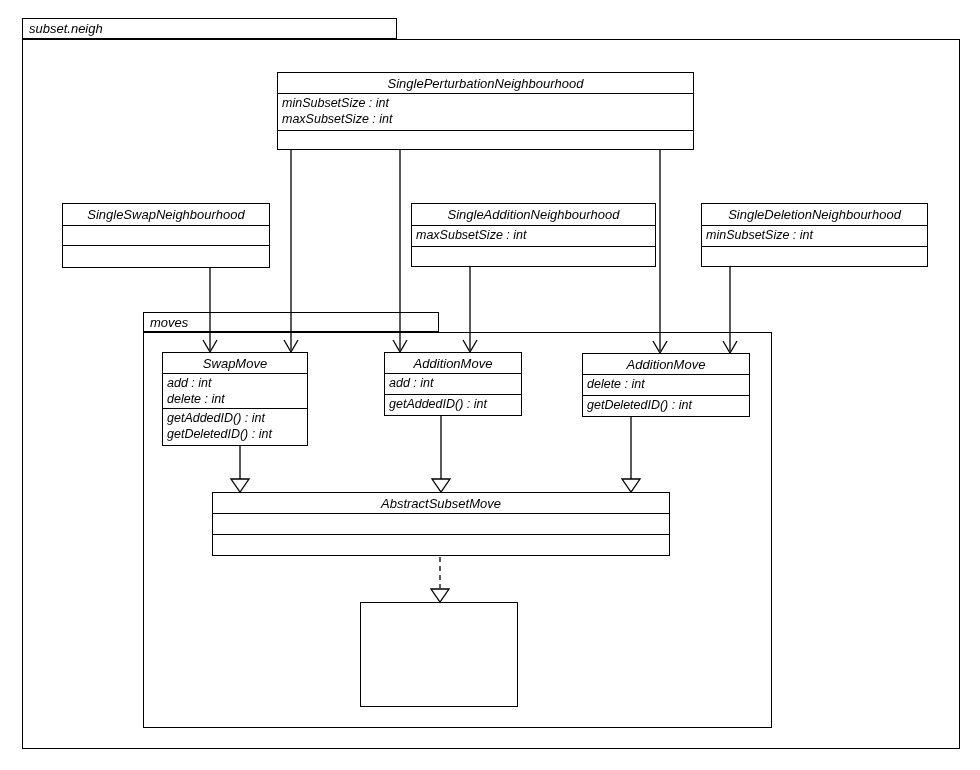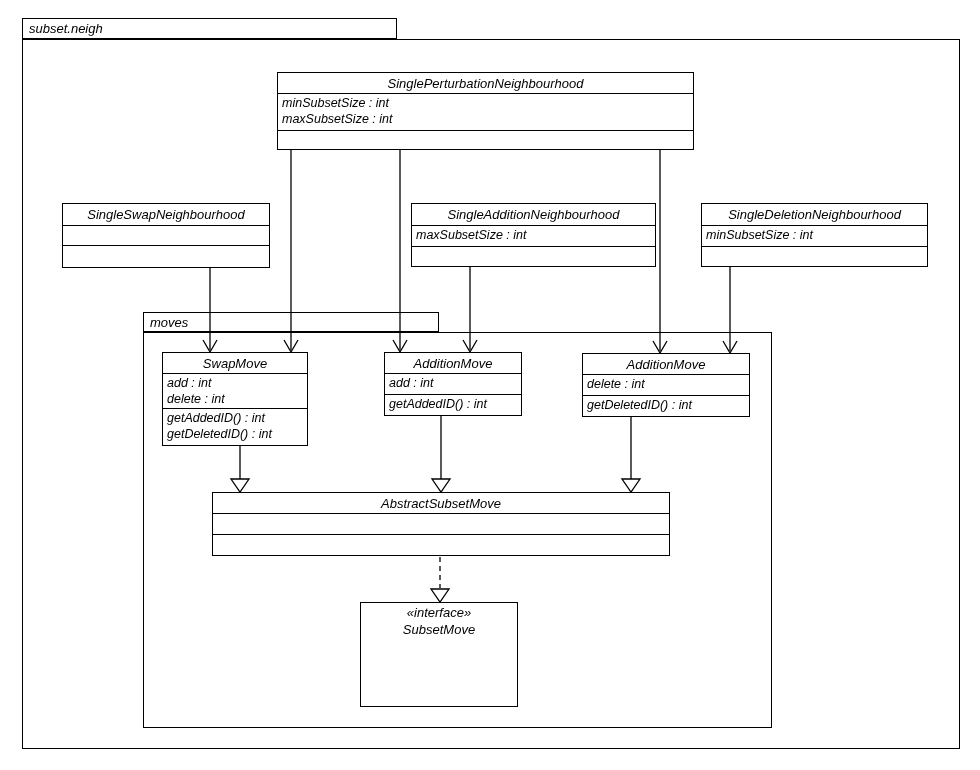--- a/index.html
+++ b/index.html
@@ -186,19 +186,15 @@
     </div>
   </div>
 
   <div class="cls" style="left:212px; top:492px; width:458px; height:64px;">
     <div class="cls-title" style="height:20px;">AbstractSubsetMove</div>
     <div class="cls-sec" style="height:21px;"></div>
     <div class="cls-sec" style="height:21px;"></div>
   </div>
 
   <div class="cls" style="left:360px; top:602px; width:158px; height:105px;">
-    <div class="cls-title" style="height:36px;">
-      <div>«interface»</div>
-      <div>SubsetMove</div>
-    </div>
   </div>
 
 </div>
 
 </body></html>

